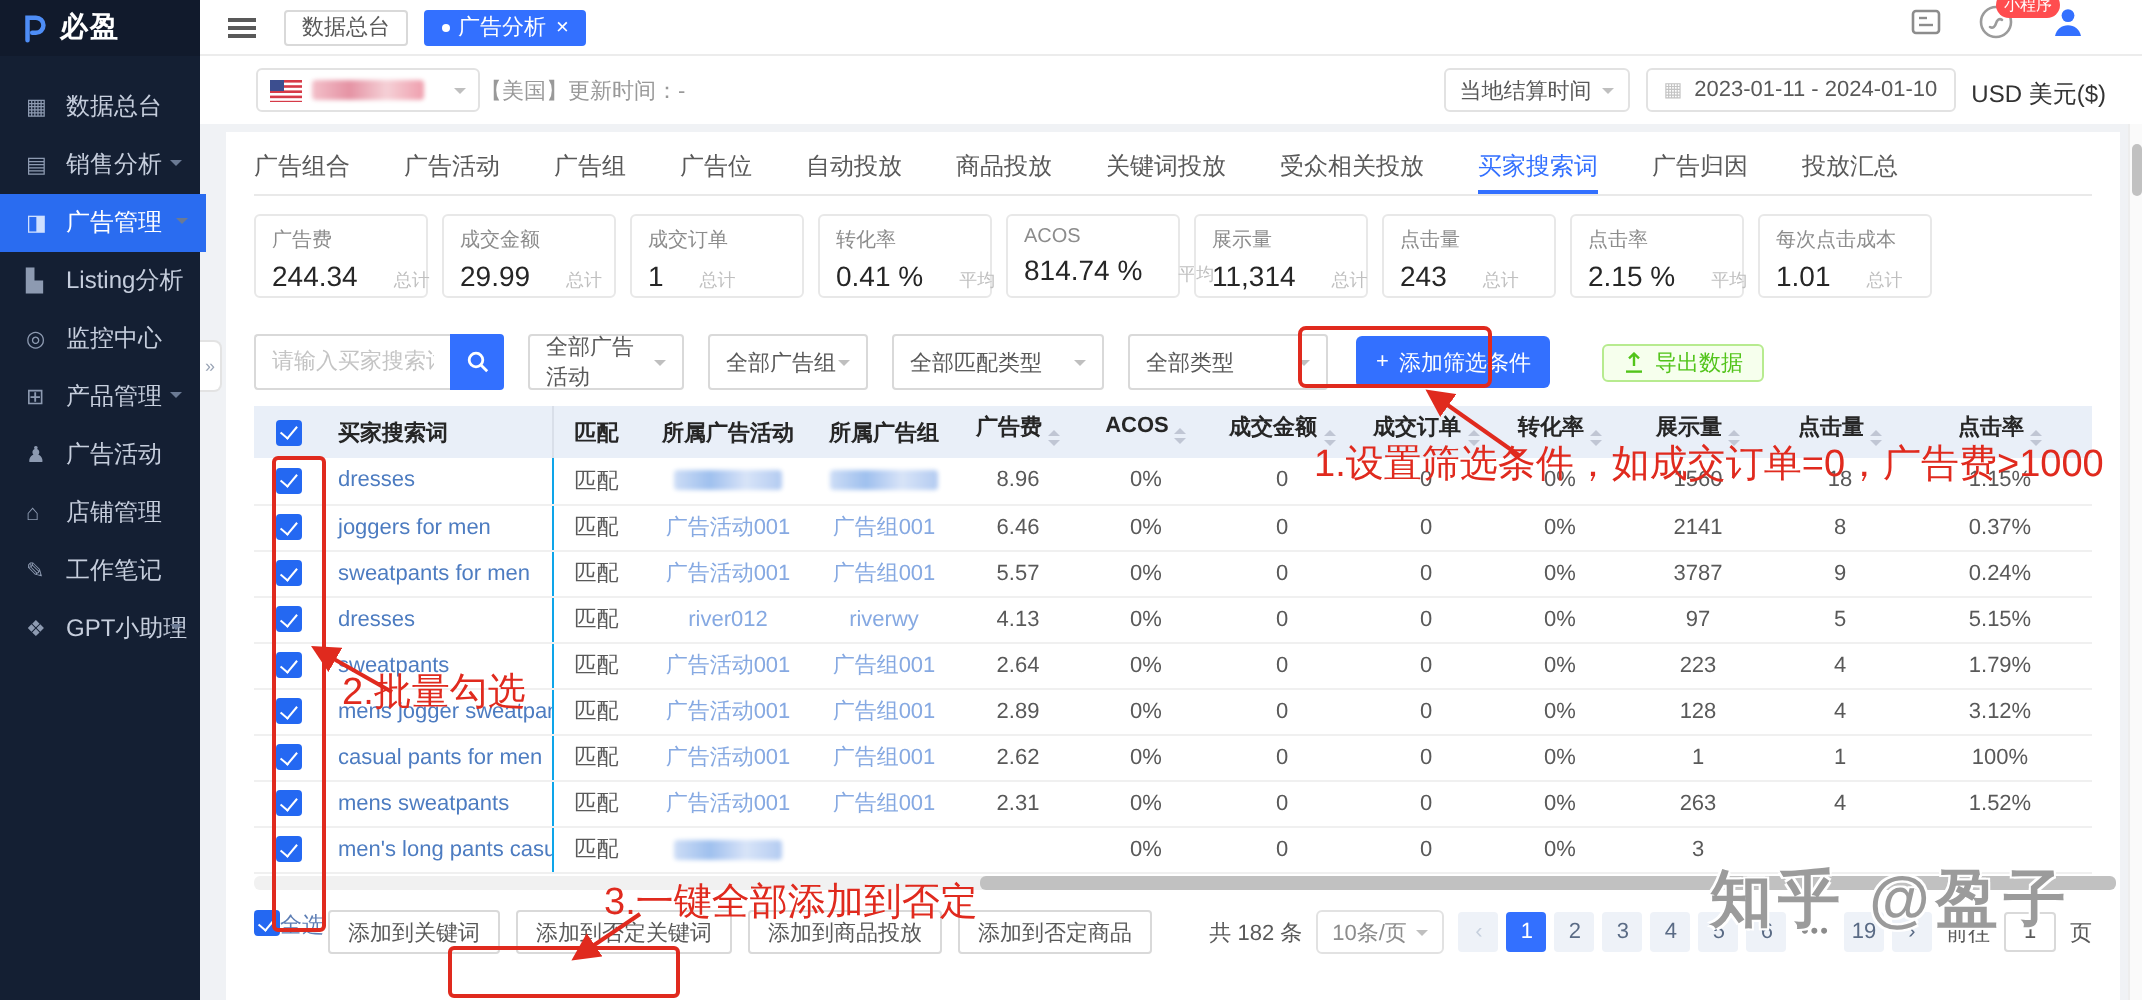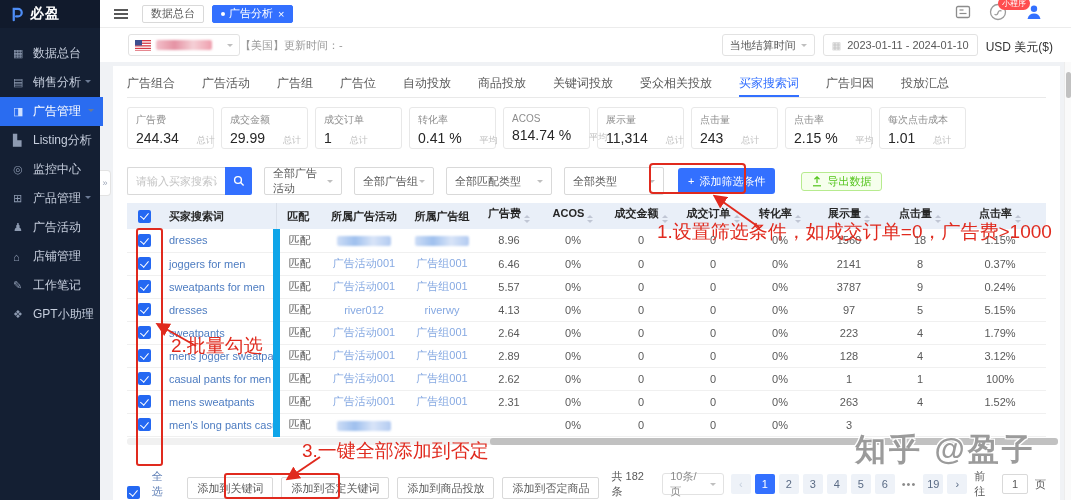--- a/index.html
+++ b/index.html
@@ -61,35 +61,35 @@
   .search-btn { width:27px; height:28px; background:#3370ff; border:none; border-radius:0 2px 2px 0; cursor:pointer; display:flex; align-items:center; justify-content:center; }
   .fdrop { display:flex; align-items:center; height:28px; border:1px solid #d9d9d9; border-radius:2px; padding:0 8px; font-size:11px; color:#595959; background:#fff; cursor:pointer; }
   .fdrop .caret { margin-left:auto; }
   .add-filter { display:flex; align-items:center; gap:5px; height:26px; padding:0 10px; background:#3370ff; color:#fff; border:none; border-radius:3px; font-size:11px; cursor:pointer; margin-left:2px; }
   .export-btn { display:flex; align-items:center; gap:5px; height:19px; padding:0 10px; background:#f6ffed; color:#52c41a; border:1px solid #b7eb8f; border-radius:3px; font-size:11px; cursor:pointer; margin-left:14px; }
 
   table { width:100%; border-collapse:collapse; table-layout:fixed; margin-top:8px; }
   thead th { background:#e9eff8; height:26px; font-size:11px; color:#262626; font-weight:bold; text-align:center; white-space:nowrap; }
   thead th.l { text-align:left; padding-left:8px; }
   tbody td { height:23px; border-bottom:1px solid #f0f0f0; font-size:11px; color:#595959; text-align:center; white-space:nowrap; overflow:hidden; }
-  td.term { text-align:left; padding-left:8px; color:#4d7cc1; border-right:7px solid #0ea5e9; }
+  td.term { text-align:left; padding-left:8px; color:#4d7cc1; border-right:1px solid #0ea5e9; }
   th.termh { border-right:1px solid #d9dfe9; }
   td.camp, td.grp { color:#86a9e2; }
   .sort { display:inline-flex; flex-direction:column; margin-left:3px; vertical-align:-1px; }
   .sort i { width:0; height:0; border:3px solid transparent; display:block; }
   .sort .up { border-bottom-color:#c0c6d4; margin-bottom:2px; }
   .sort .dn { border-top-color:#c0c6d4; }
   .cb { display:inline-block; width:13px; height:13px; background:#2468f2; border-radius:2px; position:relative; vertical-align:middle; cursor:pointer; }
   .cb::after { content:""; position:absolute; left:4.2px; top:1.6px; width:3.5px; height:7px; border:solid #fff; border-width:0 1.5px 1.5px 0; transform:rotate(40deg); }
   .blur-blue { display:inline-block; width:54px; height:10px; border-radius:2px; background:linear-gradient(90deg,#cdddf6,#9fc0ee,#d8e4f8,#b3cbf1); filter:blur(1px); vertical-align:middle; }
 
   .hscroll { position:relative; height:7px; background:#f1f1f1; border-radius:3px; margin-top:1px; }
   .hthumb { position:absolute; left:363px; width:568px; height:7px; background:#c1c1c1; border-radius:3px; cursor:pointer; }
 
-  .footbar { position:absolute; left:14px; right:14px; bottom:1px; height:24px; display:flex; align-items:flex-end; gap:12px; font-size:11px; color:#595959; }
+  .footbar { position:absolute; left:14px; right:14px; bottom:21px; height:24px; display:flex; align-items:flex-start; gap:0; font-size:11px; color:#595959; }
   .selall { color:#5d7eb5; margin-right:2px; }
   .fact { height:22px; padding:0 9px; background:#fff; border:1px solid #d9d9d9; border-radius:2px; font-size:11px; color:#595959; cursor:pointer; white-space:nowrap; }
   .foot-right { margin-left:auto; display:flex; align-items:center; gap:7px; }
   .mini-select.small { height:22px; color:#8c8c8c; }
   .pager { display:flex; align-items:center; gap:4px; }
   .pg { min-width:20px; height:20px; border-radius:2px; background:#eef2f8; color:#5a6b85; display:flex; align-items:center; justify-content:center; font-size:11px; cursor:pointer; padding:0 3px; }
   .pg.active { background:#3370ff; color:#fff; }
   .pg.nav-dis { color:#c5cfdd; }
   .pg.dots { background:transparent; color:#8c8c8c; letter-spacing:1px; }
   .goto { width:26px; height:20px; border:1px solid #d9d9d9; border-radius:2px; text-align:center; font-size:11px; color:#595959; outline:none; }

